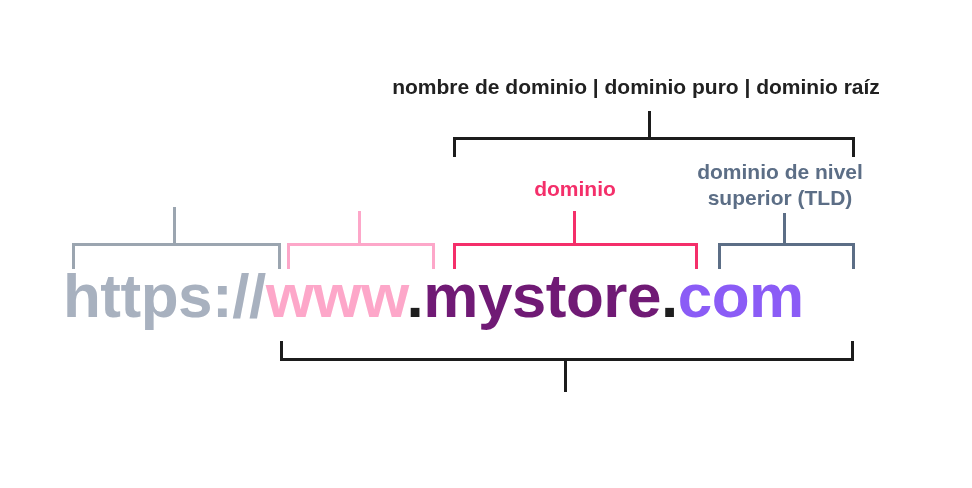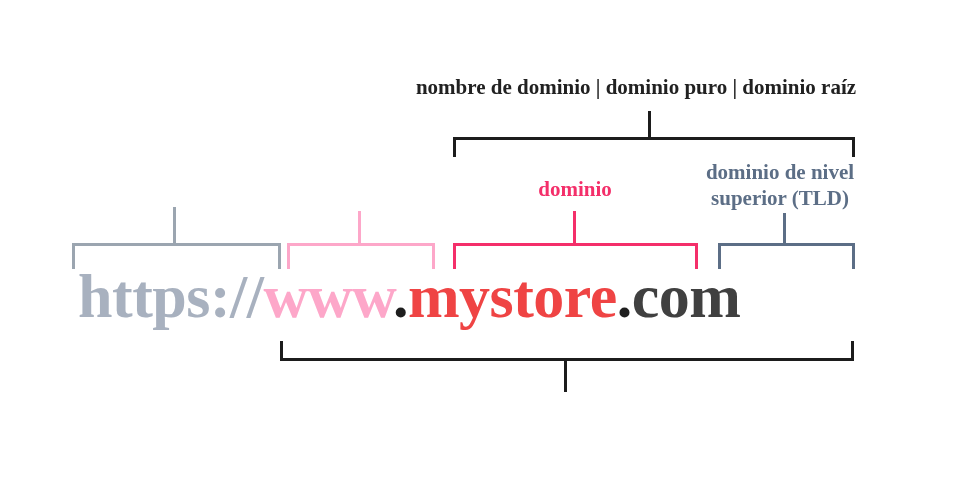--- a/index.html
+++ b/index.html
@@ -1,15 +1,15 @@
 <!DOCTYPE html>
 <html><head>
 <meta charset="utf-8">
 <style>
-  * { margin: 0; padding: 0; box-sizing: border-box; font-family: Liberation Serif, serif; }
+  * { margin: 0; padding: 0; box-sizing: border-box; }
   html, body { background: #ffffff; }
   .canvas {
     position: relative;
     width: 972px;
     height: 488px;
     background: #ffffff;
     overflow: hidden;
     font-family: "Liberation Sans", sans-serif;
   }
   .lbl {
@@ -89,19 +89,19 @@
   <div id="stem-subdomain" class="stem" style="background-color: rgb(253, 167, 201);"></div>
   <div id="stem-domain" class="stem" style="background-color: rgb(244, 47, 106);"></div>
   <div id="stem-tld" class="stem" style="background-color: rgb(92, 110, 134);"></div>
 
   <div id="bracket-protocol" class="bracket-down" style="border-color: rgb(155, 165, 176);"></div>
   <div id="bracket-subdomain" class="bracket-down" style="border-color: rgb(253, 167, 201);"></div>
   <div id="bracket-domain" class="bracket-down" style="border-color: rgb(244, 47, 106);"></div>
   <div id="bracket-tld" class="bracket-down" style="border-color: rgb(92, 110, 134);"></div>
 
   <div class="url-line">
-    <span style="color: rgb(168, 177, 191); margin-left: 15px;">https://</span><span style="color: rgb(253, 167, 201); text-align: center;">www</span><span style="color: rgb(30, 30, 30);">.</span><span style="color: #ef4444;">mystore</span><span style="color: rgb(30, 30, 30);">.</span><span style="color: #404040;">com</span>
+    <span style="color: rgb(168, 177, 191);">https://</span><span style="color: rgb(253, 167, 201); text-align: center;">www</span><span style="color: rgb(30, 30, 30);">.</span><span style="color: #701a75;">mystore</span><span style="color: rgb(30, 30, 30);">.</span><span style="color: #8b5cf6;">com</span>
   </div>
 
   <div id="host-bracket" class="bracket-up" style="border-color: rgb(28, 28, 28);"></div>
   <div id="host-stem" class="stem" style="background-color: rgb(28, 28, 28);"></div>
 
 </div>
 
 </body></html>

